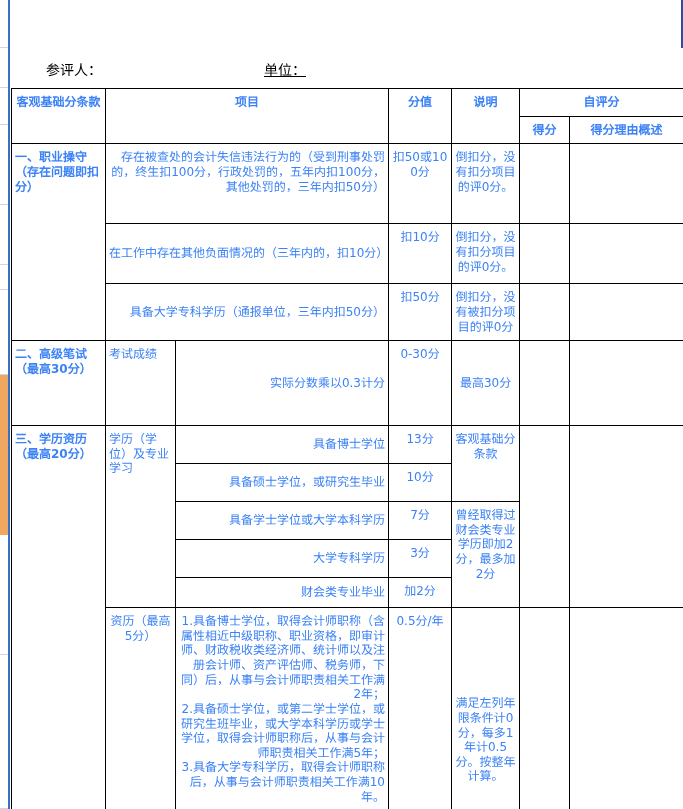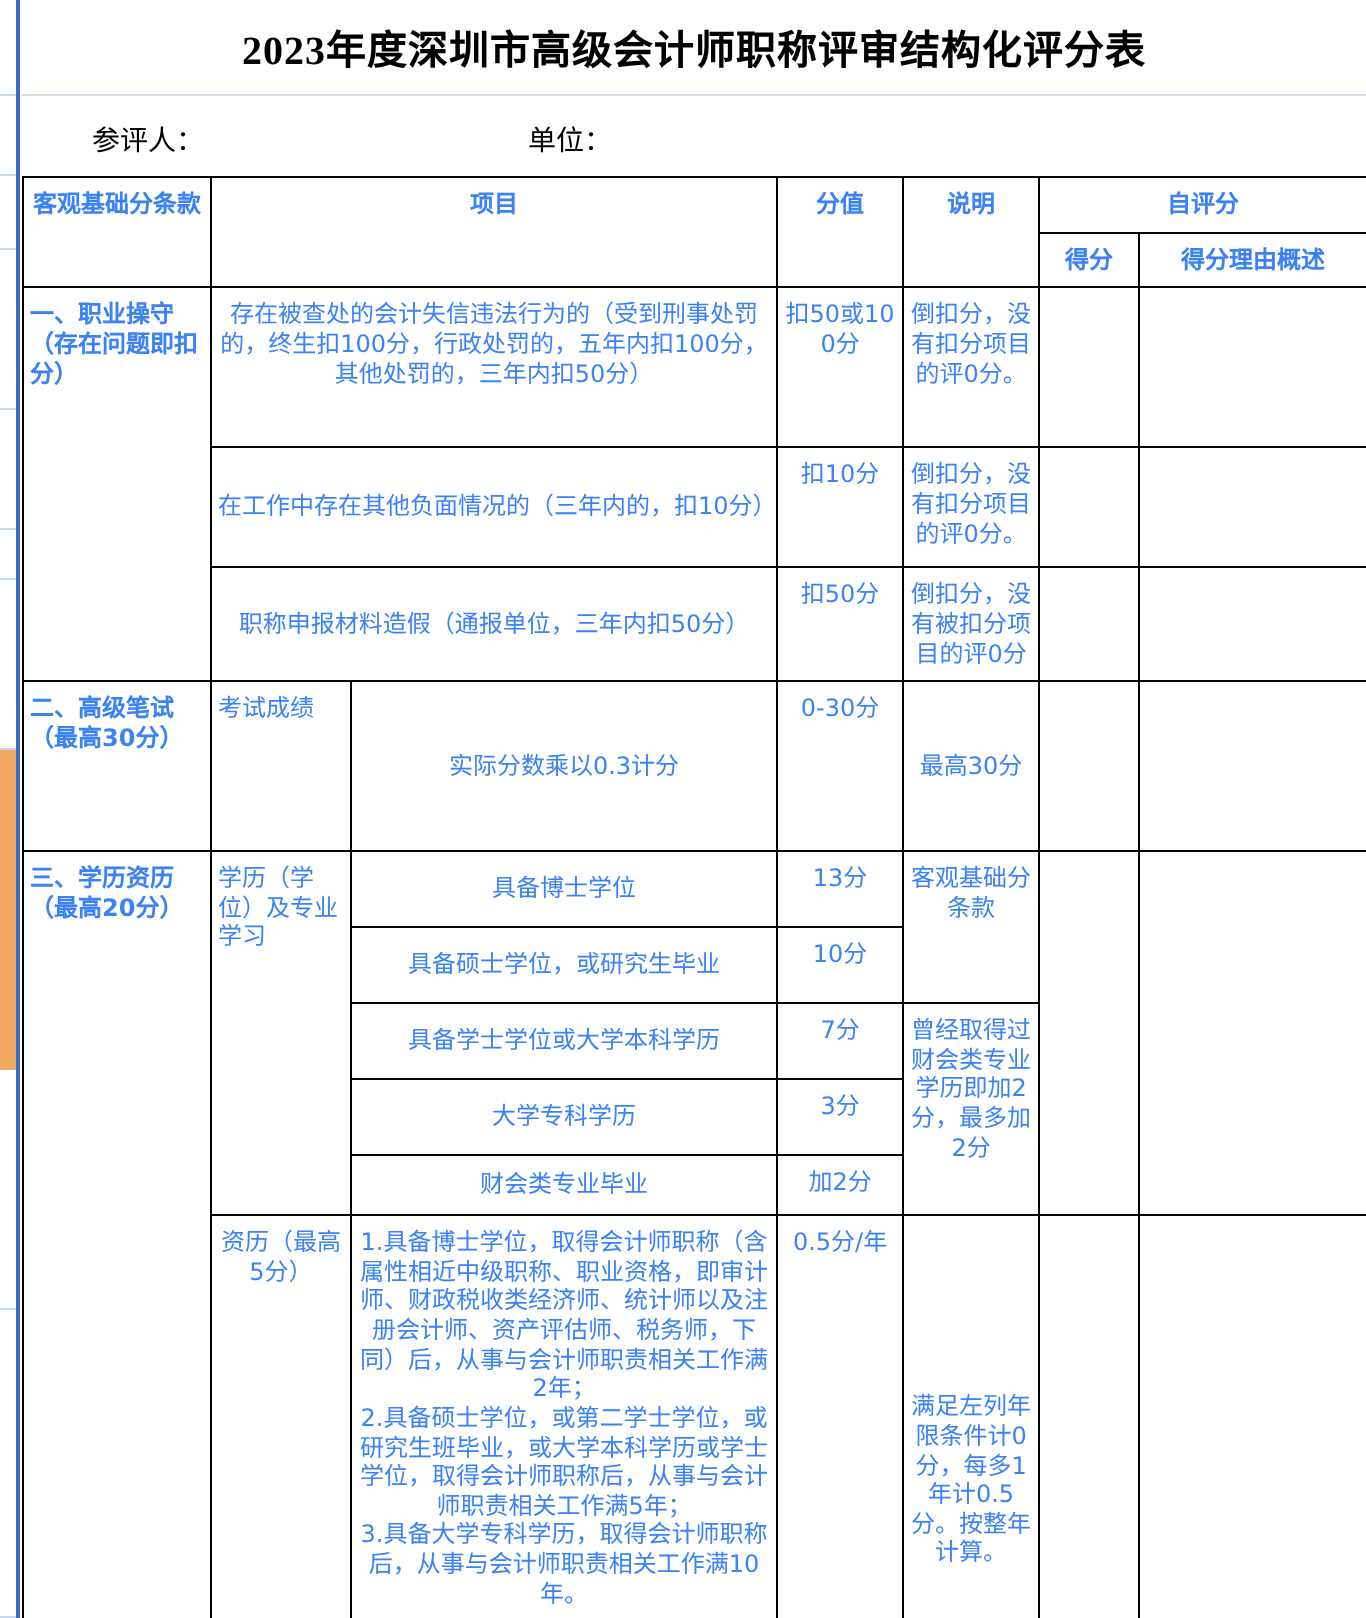--- a/index.html
+++ b/index.html
@@ -38,21 +38,21 @@
   table.grid{position:absolute;left:11px;top:88px;border-collapse:collapse;
              table-layout:fixed;width:672px;background:#fff;}
   table.grid td,table.grid th{
       border:1px solid #000;padding:6px 3px;vertical-align:top;
       font-size:12px;line-height:1.22;color:#3b82f6;word-break:break-all;
       box-sizing:border-box;background:transparent;margin-top:12px;}
   th.hd{font-weight:bold;text-align:center;vertical-align:middle;font-size:13px;}
   td.secname{font-weight:bold;text-align:left;vertical-align:middle;font-size:13px;line-height:1.3;}
   td.subname{text-align:left;vertical-align:middle;font-size:12px;}
   td.subname.ctr{text-align:center;}
-  td.item{text-align:center;vertical-align:top;}
+  td.item{text-align:right;vertical-align:top;}
   td.item.mid{vertical-align:middle;}
   td.val{text-align:center;vertical-align:middle;}
   td.note{text-align:center;vertical-align:top;}
   td.note.ctr{text-align:center;vertical-align:middle;}
   td.blank{background:transparent;}
 
   
   .wm{position:absolute;pointer-events:none;user-select:none;
       color:rgba(120,130,145,0.30);
       font-family:"Liberation Serif","DejaVu Serif",serif;
@@ -78,27 +78,24 @@
     <div class="gutter-line" style="top:655px;height:154px;"></div>
   </div>
   <div class="gutter-edge"></div>
 
   <div class="right-sel" style="right:0px;top:0px;height:809px;"></div>
   <div class="right-yellow" style="right:2px;top:400px;height:135px;"></div>
 
   <div class="wm wm1">第页</div>
   <div class="wm wm2">页</div>
 
-  <div class="title-band">
-    <span class="title-text">2023年度深圳市高级会计师职称评审结构化评分表</span>
-  </div>
 
   <div class="subhead">
     <span class="fld" style="left:18px;">参评人：</span>
-    <span class="fld" style="left:236px;">单位：</span>
+    <span class="fld" style="left:236px;text-decoration:underline;">单位：</span>
   </div>
 
   <table class="grid">
     <colgroup>
       <col style="width:94px">
       <col style="width:70px">
       <col style="width:213px">
       <col style="width:63px">
       <col style="width:68px">
       <col style="width:50px">
@@ -128,21 +125,21 @@
         <td class="blank"></td>
       </tr>
       <tr>
         <td class="item mid" colspan="2" style="height:60px">在工作中存在其他负面情况的（三年内的，扣10分）</td>
         <td class="val">扣10分</td>
         <td class="note">倒扣分，没有扣分项目的评0分。</td>
         <td class="blank"></td>
         <td class="blank"></td>
       </tr>
       <tr>
-        <td class="item mid" colspan="2" style="height:50px">职称申报材料造假（通报单位，三年内扣50分）</td>
+        <td class="item mid" colspan="2" style="height:50px">具备大学专科学历（通报单位，三年内扣50分）</td>
         <td class="val">扣50分</td>
         <td class="note">倒扣分，没有被扣分项目的评0分</td>
         <td class="blank"></td>
         <td class="blank"></td>
       </tr>
 
       <tr>
         <td class="secname">二、高级笔试（最高30分）</td>
         <td class="subname">考试成绩</td>
         <td class="item mid" style="height:85px">实际分数乘以0.3计分</td>

